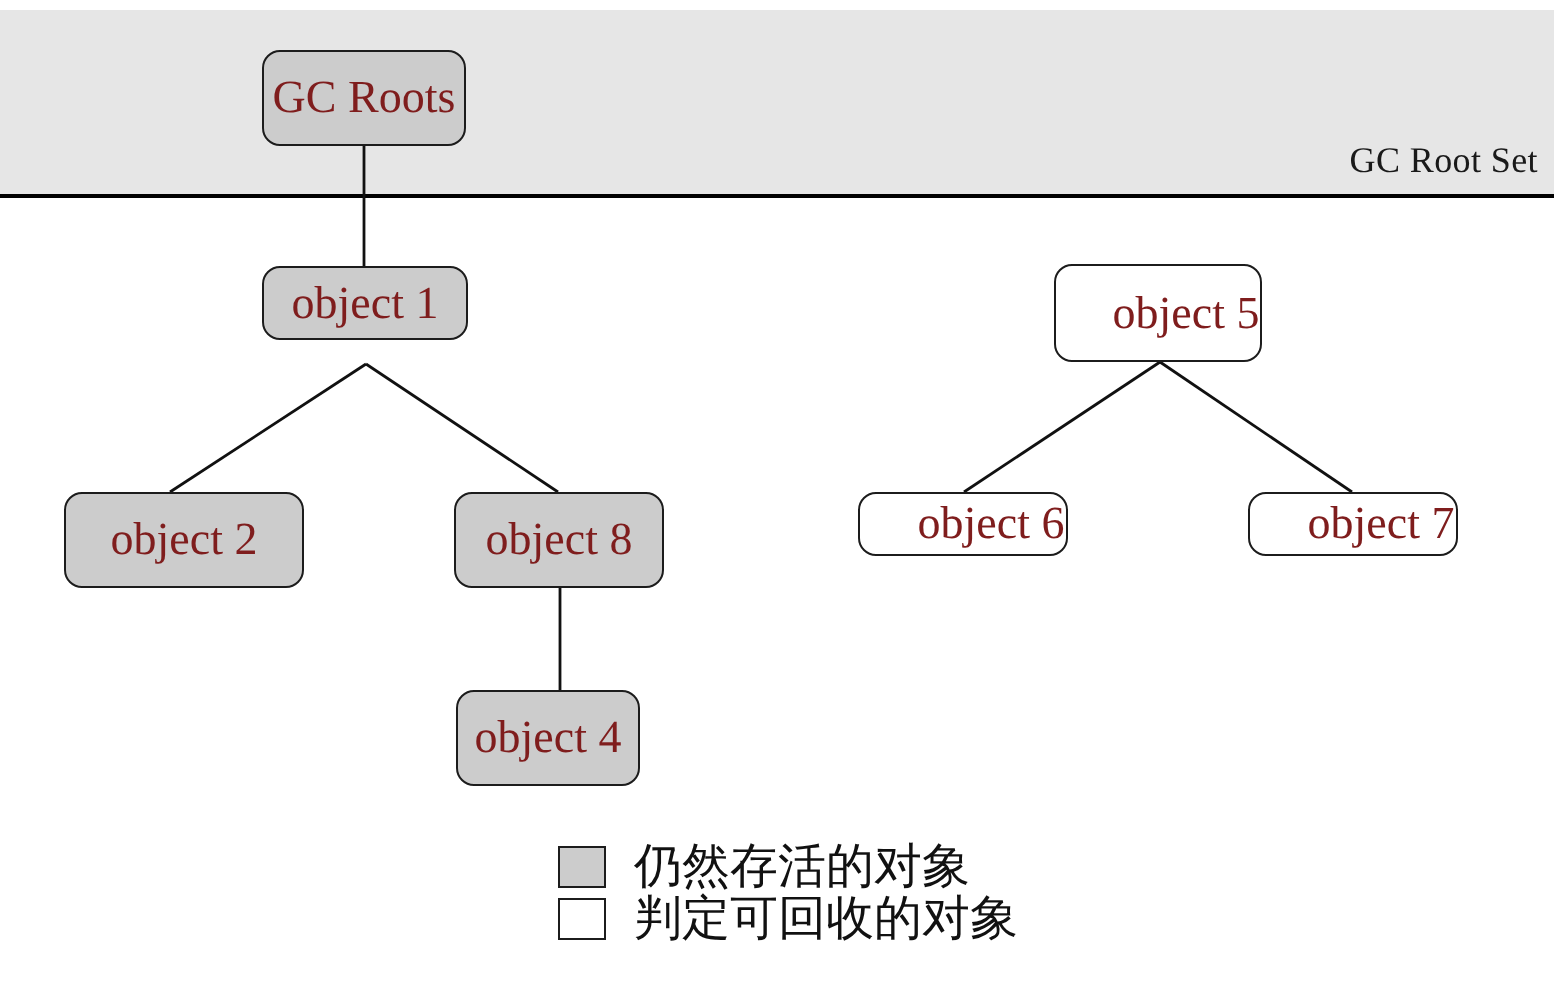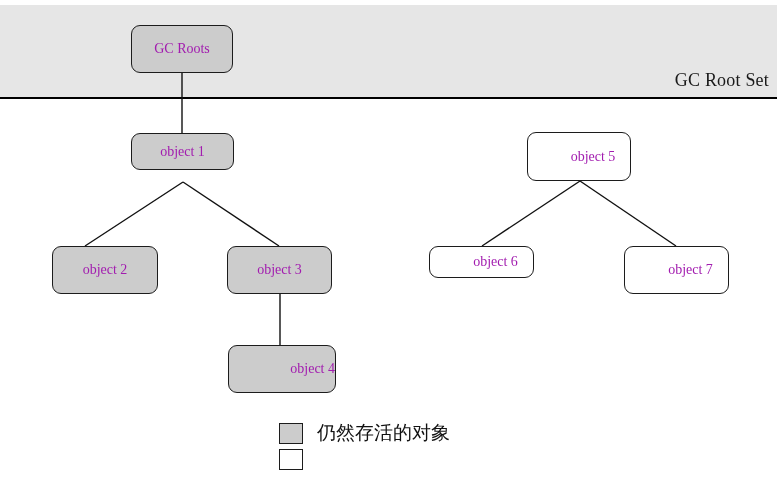--- a/index.html
+++ b/index.html
@@ -44,22 +44,22 @@
   }
   
   .node {
     position: absolute;
     box-sizing: border-box;
     border: 1.4px solid #1c1c1c;
     border-radius: 9px;
     display: flex;
     align-items: center;
     justify-content: center;
-    font-size: 14px;
-    color: #a21caf;
+    font-size: 23px;
+    color: #7f1d1d;
     white-space: nowrap;
   }
   .node.alive  { background: #cccccc; }
   .node.reclaim{ background: #ffffff; padding-left: 28px; }
 
   
   #edges {
     position: absolute;
     left: 0;
     top: 0;
@@ -84,21 +84,21 @@
     width: 24px;
     height: 21px;
     box-sizing: border-box;
     border: 1.5px solid #1c1c1c;
     flex: 0 0 auto;
   }
   .legend-swatch.alive   { background: #cccccc; }
   .legend-swatch.reclaim { background: #ffffff; }
   .legend-text {
     margin-left: 14px;
-    font-size: 19px;
+    font-size: 24px;
     color: #111111;
     font-family: "DejaVu Sans", "Liberation Sans", sans-serif;
     white-space: nowrap;
   }
 </style>
 </head>
 <body>
 
 <div id="canvas">
 
@@ -117,43 +117,44 @@
       </g>
   </svg>
 
   <div id="node-layer">
       <div class="node alive" style="left: 131px; top: 25px; width: 102px; height: 48px;">
         <span>GC Roots</span>
       </div>
       <div class="node alive" style="left: 131px; top: 133px; width: 103px; height: 37px;">
         <span>object 1</span>
       </div>
-      <div class="node alive" style="left: 32px; top: 246px; width: 106px; height: 48px; margin-left: 20px;">
+      <div class="node alive" style="left: 32px; top: 246px; width: 120px; height: 48px;">
         <span>object 2</span>
       </div>
       <div class="node alive" style="left: 227px; top: 246px; width: 105px; height: 48px;">
-        <span>object 3</span>
+        <span>object 8</span>
       </div>
-      <div class="node alive" style="left: 228px; top: 345px; width: 108px; height: 48px; justify-content: flex-end;">
+      <div class="node alive" style="left: 228px; top: 345px; width: 92px; height: 48px;">
         <span>object 4</span>
       </div>
       <div class="node reclaim" style="left: 527px; top: 132px; width: 104px; height: 49px;">
         <span>object 5</span>
       </div>
       <div class="node reclaim" style="left: 429px; top: 246px; width: 105px; height: 32px;">
         <span>object 6</span>
       </div>
-      <div class="node reclaim" style="left: 624px; top: 246px; width: 105px; height: 48px;">
+      <div class="node reclaim" style="left: 624px; top: 246px; width: 105px; height: 32px;">
         <span>object 7</span>
       </div>
     </div>
 
   <div id="legend">
       <div class="legend-row">
         <div class="legend-swatch alive"></div>
         <div class="legend-text">仍然存活的对象</div>
       </div>
       <div class="legend-row">
         <div class="legend-swatch reclaim"></div>
+        <div class="legend-text">判定可回收的对象</div>
       </div>
     </div>
 
 </div>
 
 </body></html>

